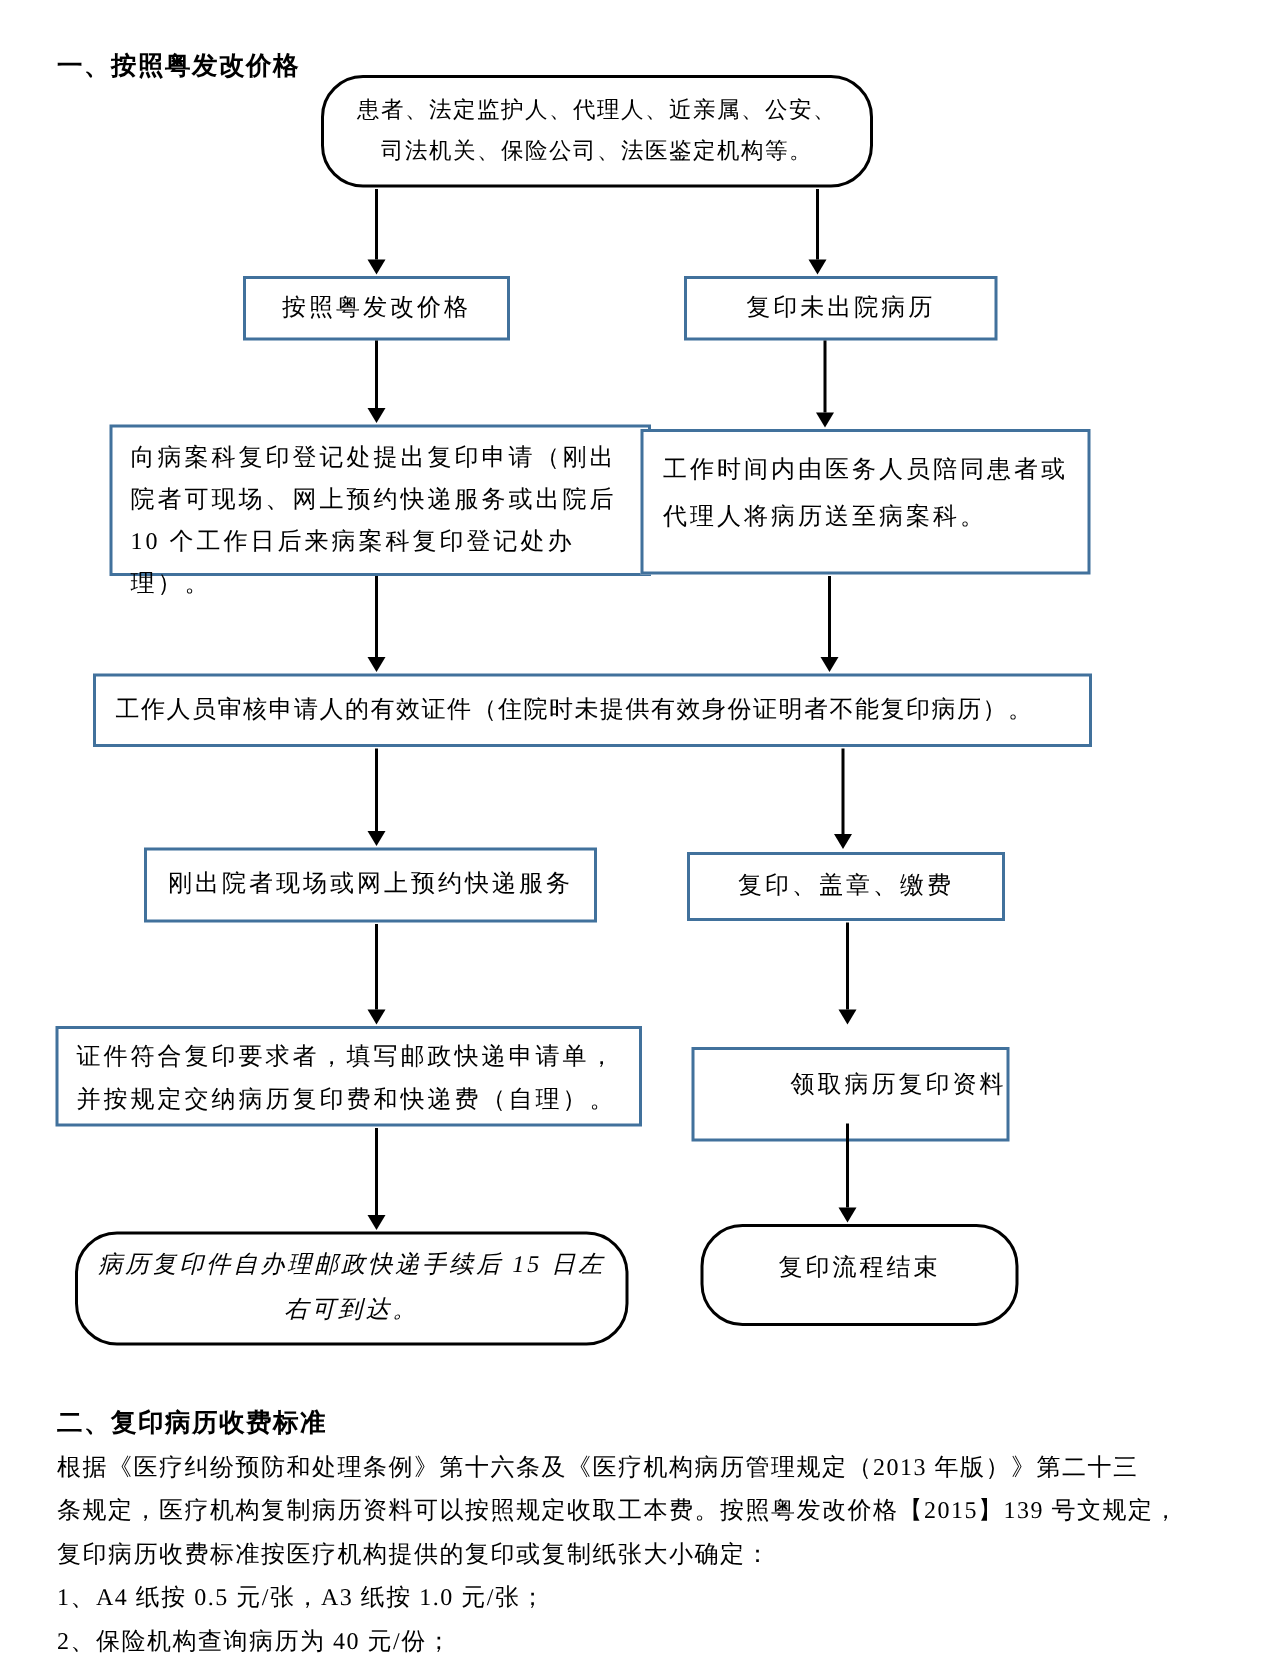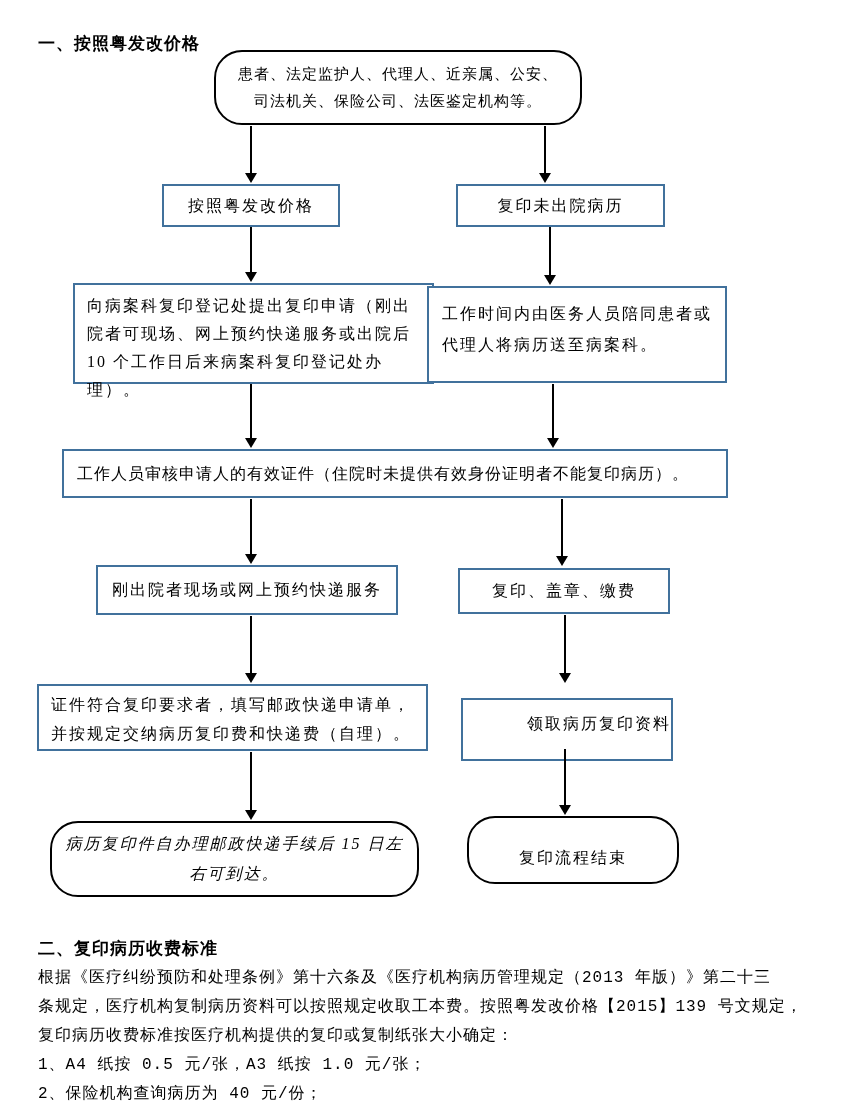--- a/index.html
+++ b/index.html
@@ -15,21 +15,21 @@
     font-size:16px;letter-spacing:2px;line-height:30px;white-space:pre-line;
   }
   .rounded{border:2px solid #000;border-radius:28px;}
   .center{display:flex;align-items:center;justify-content:center;text-align:center;}
   .arrow{position:absolute;width:2px;background:#000;}
   .arrow::after{
     content:"";position:absolute;left:-5px;bottom:-10px;width:0;height:0;
     border-left:6px solid transparent;border-right:6px solid transparent;border-top:10px solid #000;
   }
   #fees{position:absolute;left:38px;top:936px;width:780px;}
-  #fees .fee-line{font-size:16px;letter-spacing:1px;line-height:29px;white-space:nowrap;font-family:Liberation Mono, monospace;}
+  #fees .fee-line{font-size:16px;letter-spacing:1px;line-height:29px;white-space:nowrap;}
   #fees .fee-title{font-weight:bold;font-size:17px;letter-spacing:1px;line-height:26px;margin-bottom:2px;}
 </style>
 </head>
 <body>
 
 <div id="page">
 
   <div class="title" style="left:38px;top:32px;">一、按照粤发改价格</div>
 
   <div class="box rounded center" style="left:214px;top:50px;width:368px;height:75px;font-size:15px;letter-spacing:1px;line-height:27px;">患者、法定监护人、代理人、近亲属、公安、
@@ -53,21 +53,21 @@
   <div class="box center" style="left:458px;top:568px;width:212px;height:46px;">复印、盖章、缴费</div>
 
   <div class="box" style="left:37px;top:684px;width:391px;height:67px;padding:4px 12px;line-height:29px;">证件符合复印要求者，填写邮政快递申请单，
 并按规定交纳病历复印费和快递费（自理）。</div>
 
   <div class="box" style="left:461px;top:685px;width:212px;height:63px;text-align:right;padding-top:9px;margin-top:13px;">领取病历复印资料</div>
 
   <div class="box rounded center" style="left:50px;top:821px;width:369px;height:76px;font-style:italic;">病历复印件自办理邮政快递手续后 15 日左
 右可到达。</div>
 
-  <div class="box rounded" style="left:467px;top:816px;width:212px;height:68px;text-align:center;padding-top:25px;">复印流程结束</div>
+  <div class="box rounded" style="left:467px;top:816px;width:212px;height:68px;text-align:center;padding-top:13px;">复印流程结束</div>
 
   <div class="arrow" style="left:250px;top:126px;height:47px;"></div>
   <div class="arrow" style="left:544px;top:126px;height:47px;"></div>
   <div class="arrow" style="left:250px;top:227px;height:45px;"></div>
   <div class="arrow" style="left:549px;top:227px;height:48px;"></div>
   <div class="arrow" style="left:250px;top:384px;height:54px;"></div>
   <div class="arrow" style="left:552px;top:384px;height:54px;"></div>
   <div class="arrow" style="left:250px;top:499px;height:55px;"></div>
   <div class="arrow" style="left:561px;top:499px;height:57px;"></div>
   <div class="arrow" style="left:250px;top:616px;height:57px;"></div>

